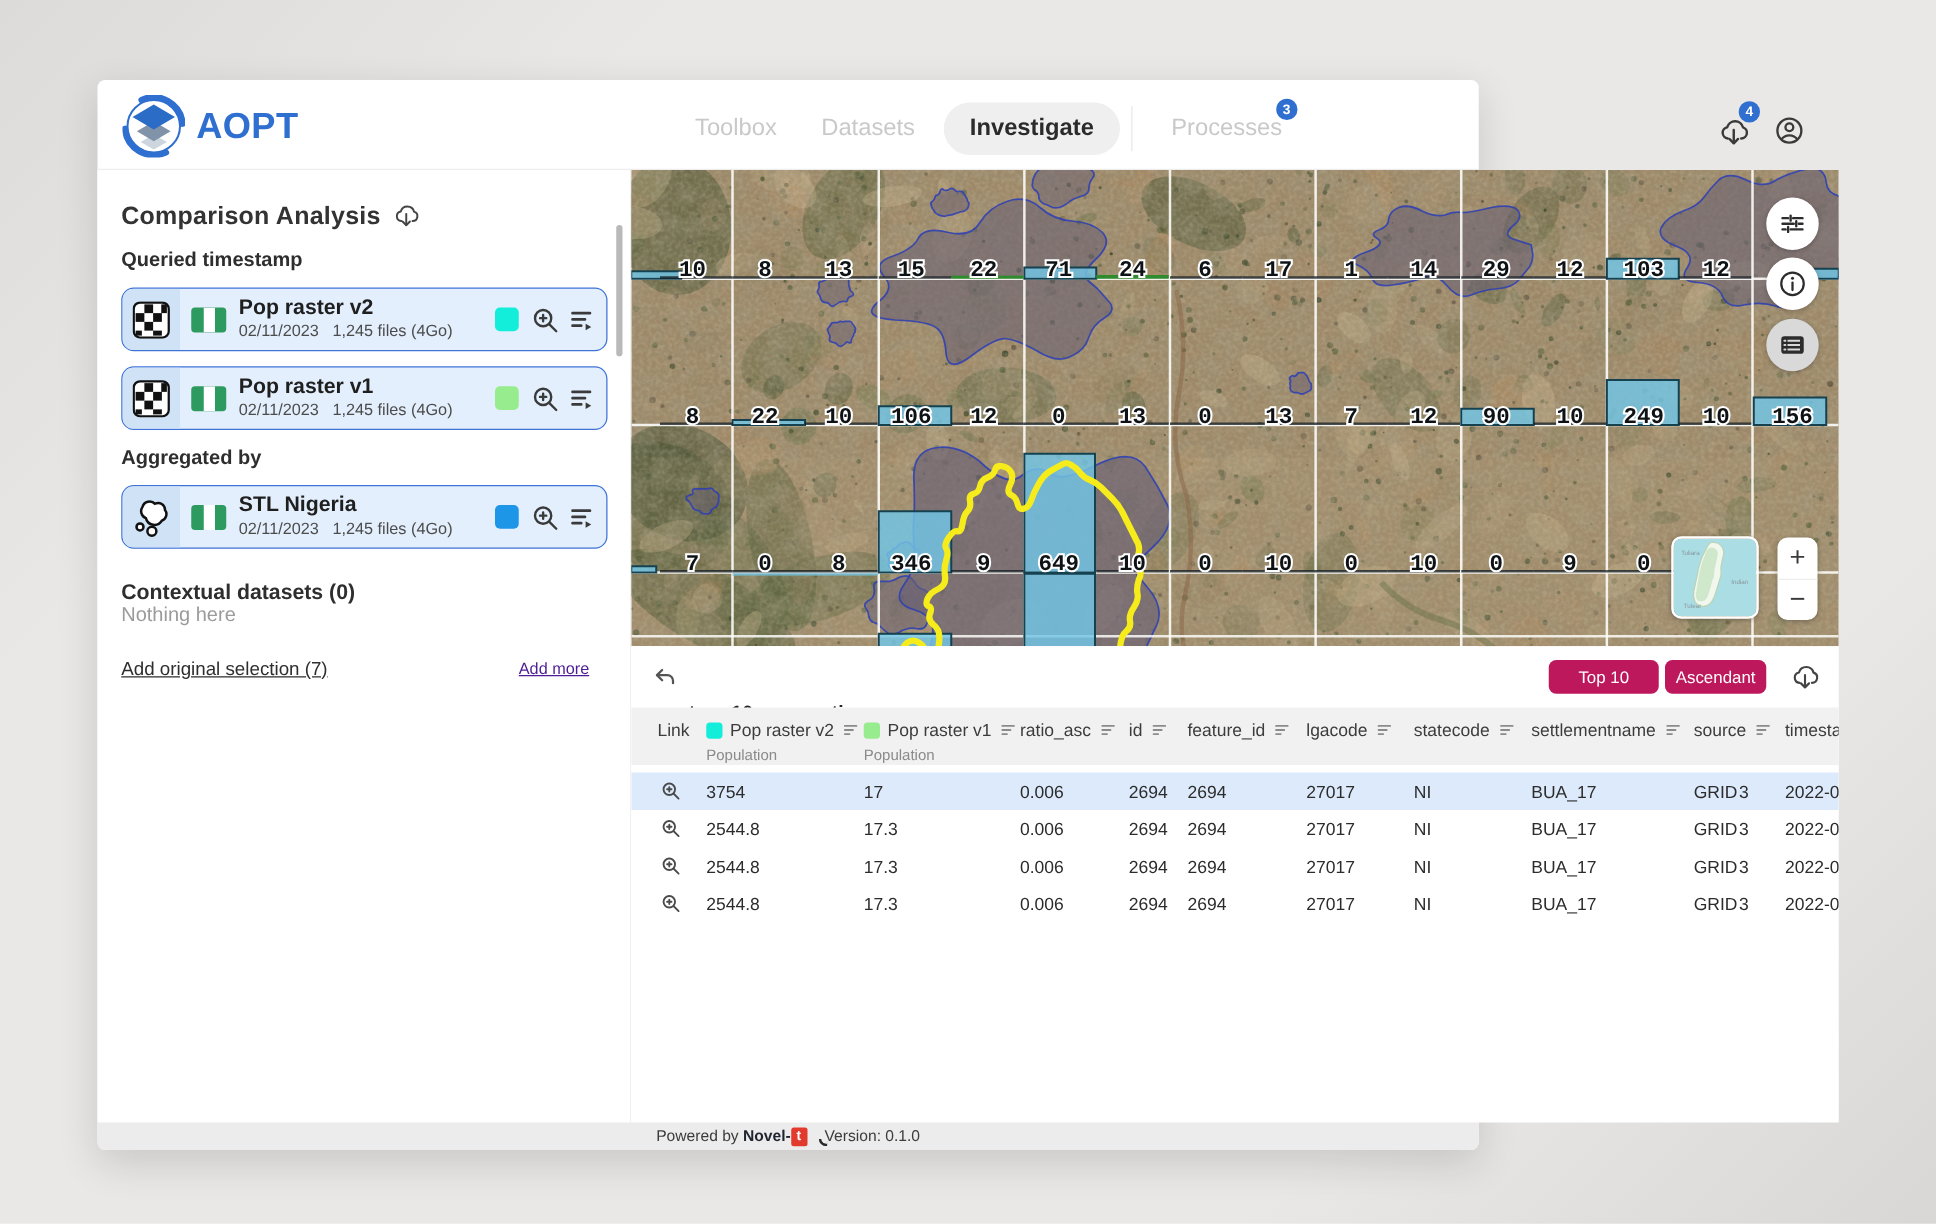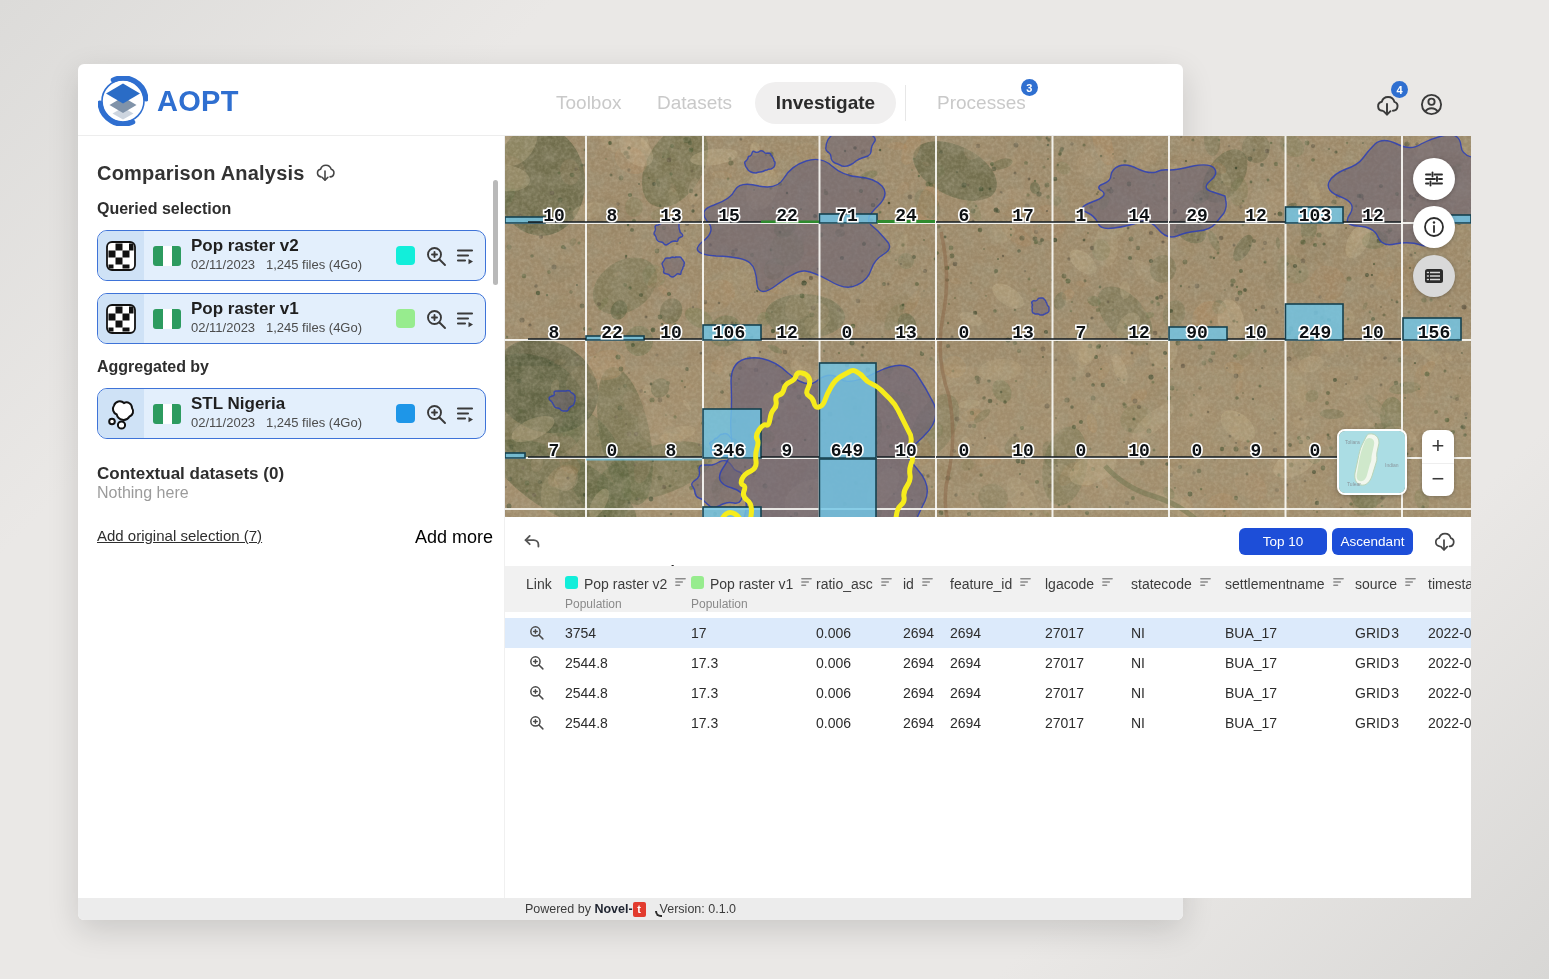--- a/index.html
+++ b/index.html
@@ -30,40 +30,40 @@
 .flag span { position:absolute; left:9.5px; top:0; width:9px; height:100%; background:#fff; }
 .dtxt { position:absolute; left:93px; top:5px; }
 .dtitle { font-size:17px; font-weight:bold; color:#1f1f1f; }
 .dsub { font-size:13px; color:#4c4c4c; margin-top:1px; }
 .dswatch { position:absolute; left:298px; top:15px; width:19px; height:19px; border-radius:4px; }
 .dzoom { position:absolute; left:326px; top:13px; }
 .dlist { position:absolute; left:356px; top:13px; }
 .ctx0 { position:absolute; left:19px; top:328px; font-size:17px; font-weight:bold; color:#2e2e2e; }
 .nothing { position:absolute; left:19px; top:348px; font-size:16px; color:#9b9b9b; }
 .addorig { position:absolute; left:19px; top:391px; font-size:15px; color:#2e2e2e; text-decoration:underline; }
-.addmore { position:absolute; left:337px; top:391px; font-size:18px; color:#000000; }
+.addmore { position:absolute; left:337px; top:391px; font-size:13px; color:#4c1d95; text-decoration:underline; }
 .sbar { position:absolute; left:415px; top:44px; width:5px; height:105px; background:#b9b9b9; border-radius:3px; }
 
 .map { position:absolute; left:427px; top:72px; width:966px; height:381px; overflow:hidden; }
 .mbtn { position:absolute; left:908px; width:42px; height:42px; border-radius:50%; background:#fff; box-shadow:0 1px 4px rgba(0,0,0,.25); display:flex; align-items:center; justify-content:center; }
 .mbtn.gray { background:#d9d9d9; }
 .minimap { position:absolute; left:832px; top:293px; width:70px; height:66px; border-radius:8px; border:2px solid #fff; overflow:hidden; box-shadow:0 1px 4px rgba(0,0,0,.3); }
 .zoombox { position:absolute; left:917px; top:294px; width:32px; height:66px; background:#fff; border-radius:8px; box-shadow:0 1px 4px rgba(0,0,0,.25); }
 .zoombox .z { position:absolute; width:100%; height:33px; font-size:22px; color:#3a3a3a; text-align:center; line-height:31px; }
 .zoombox .z2 { top:33px; border-top:1px solid #eee; line-height:29px; }
 
 .tpanel { position:absolute; left:427px; top:453px; width:966px; height:381px; background:#fff; overflow:hidden; }
 .tback { position:absolute; left:16px; top:13px; }
 .tname { position:absolute; left:46px; top:16px; font-size:15.5px; font-weight:bold; color:#262626; letter-spacing:.3px;margin-top:29px; }
-.tpill { position:absolute; top:11px; height:27px; background:#1d4ed8; color:#fff; font-size:13.5px; border-radius:6px; display:flex; align-items:center; justify-content:center; }
+.tpill { position:absolute; top:11px; height:27px; background:#be185d; color:#fff; font-size:13.5px; border-radius:6px; display:flex; align-items:center; justify-content:center; }
 .pill1 { left:734px; width:88px; }
 .pill2 { left:827px; width:81px; }
 .tdl { position:absolute; left:927px; top:12px; }
 .thead { position:absolute; left:0; top:49px; width:966px; height:46px; background:#f1f1f1; }
-.hcell { position:absolute; top:10px; font-size:14px; color:#3c3c3c; display:flex; align-items:flex-start; white-space:nowrap; }
+.hcell { position:absolute; top:10px; font-size:14px; color:#3c3c3c; display:flex; align-items:center; white-space:nowrap; }
 .swsq { display:inline-block; width:13px; height:13px; border-radius:3px; margin-right:6px; }
 .sorti { margin-left:7px; display:inline-flex; }
 .hsub { position:absolute; top:31px; font-size:12px; color:#8a8a8a;text-align:right; }
 .trow { position:absolute; left:0; width:966px; height:30px; }
 .trow.sel { background:#dceafb; }
 .rzoom { position:absolute; left:23px; top:6px; }
 .rc { position:absolute; top:7px; font-size:14px; color:#2c2c2c; white-space:nowrap; }
 
 .foot { position:absolute; left:0; bottom:0; width:100%; height:22px; background:#ececec; border-radius:0 0 6px 6px; font-size:12.5px; color:#3c3c3c; display:flex; align-items:center; justify-content:center; }
 </style></head>
@@ -99,21 +99,21 @@
           <path d="M5.8 18.9a7.5 7.5 0 0 1 12.4 0"></path>
         </svg></div>
   </div>
   <div class="side">
     <div class="stitle">Comparison Analysis</div>
     <div class="sdl"><svg width="22" height="22" viewBox="0 0 24 24" fill="none" stroke="#444" stroke-width="1.7" stroke-linecap="round" stroke-linejoin="round">
           <path d="M17.5 17.3a4.2 4.2 0 0 0 1.3-8.2 6 6 0 0 0-11.6-.1 4.2 4.2 0 0 0 .4 8.3"></path>
           <path d="M12 11v9.5"></path>
           <path d="M8.8 17.7 12 20.9l3.2-3.2"></path>
         </svg></div>
-    <div class="ssec" style="top:64px">Queried selection</div>
+    <div class="ssec" style="top:64px">Queried timestamp</div>
     <div class="dcard" style="top:94px">
   <div class="dicon">
           <svg width="30" height="30" viewBox="0 0 30 30">
             <rect x="1" y="1" width="28" height="28" rx="5" fill="#fff" stroke="#111" stroke-width="1.8"></rect>
             <g fill="#111">
               <rect x="9.5" y="2.5" width="7" height="7"></rect>
               <rect x="23" y="2.5" width="4.5" height="7"></rect>
               <rect x="2.5" y="9.5" width="7" height="7"></rect>
               <rect x="16.5" y="9.5" width="7" height="7"></rect>
               <rect x="9.5" y="16.5" width="7" height="7"></rect>

